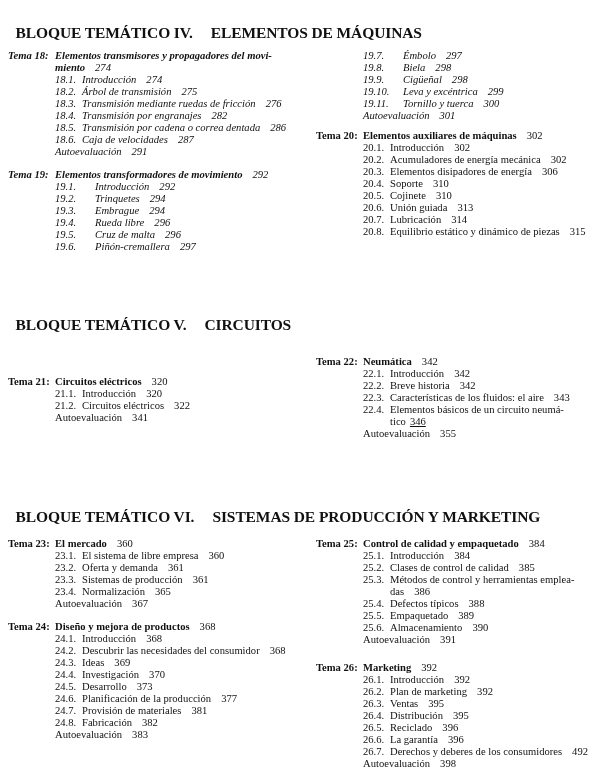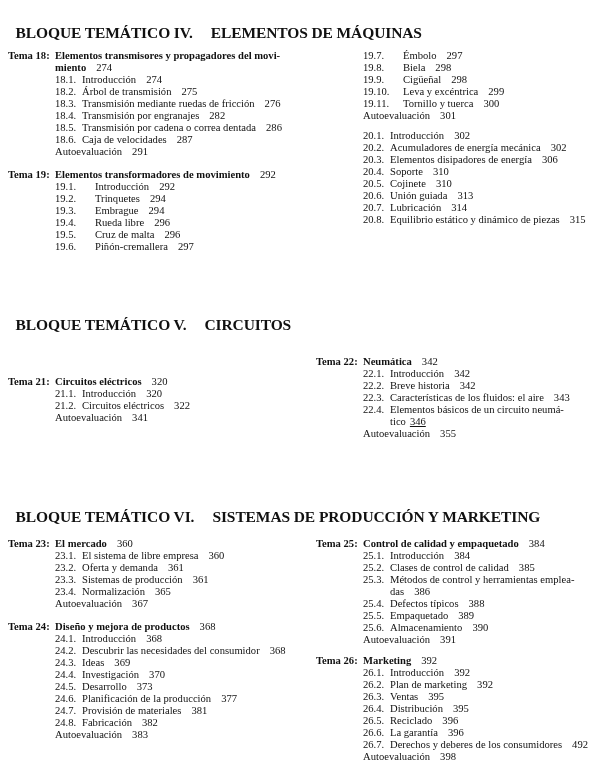--- a/index.html
+++ b/index.html
@@ -27,21 +27,21 @@
   .sub.wrap .num { text-indent: 0; }
   .auto { padding-left: 47px; }
 </style>
 </head>
 <body>
 
 <h2 class="block-title" style="top:6px;">
   <span>BLOQUE TEMÁTICO IV.</span><span class="sep"></span><span>ELEMENTOS DE MÁQUINAS</span>
 </h2>
 
-<div class="col" style="left:8px; top:50px; width:285px;">
+<div class="col" style="left:8px; top:50px; width:285px;font-style:italic;">
   <div class="tema">
     <div class="tema-head">
       <span class="tnum">Tema 18:</span>
       <span>Elementos transmisores y propagadores del movi-<br>miento</span><span class="page">274</span>
     </div>
     <div class="subs">
       <div class="sub"><span class="num">18.1.</span><span>Introducción</span><span class="page">274</span></div>
       <div class="sub"><span class="num">18.2.</span><span>Árbol de transmisión</span><span class="page">275</span></div>
       <div class="sub"><span class="num">18.3.</span><span>Transmisión mediante ruedas de fricción</span><span class="page">276</span></div>
       <div class="sub"><span class="num">18.4.</span><span>Transmisión por engranajes</span><span class="page">282</span></div>
@@ -61,32 +61,36 @@
       <div class="sub"><span class="num">19.2.</span><span>Trinquetes</span><span class="page">294</span></div>
       <div class="sub"><span class="num">19.3.</span><span>Embrague</span><span class="page">294</span></div>
       <div class="sub"><span class="num">19.4.</span><span>Rueda libre</span><span class="page">296</span></div>
       <div class="sub"><span class="num">19.5.</span><span>Cruz de malta</span><span class="page">296</span></div>
       <div class="sub"><span class="num">19.6.</span><span>Piñón-cremallera</span><span class="page">297</span></div>
     </div>
   </div>
 </div>
 
 <div class="col" style="left:316px; top:50px; width:284px;">
-  <div class="tema" style="">
+  <div class="tema" style="font-style:italic;">
     <div class="subs wide">
       <div class="sub"><span class="num">19.7.</span><span>Émbolo</span><span class="page">297</span></div>
       <div class="sub"><span class="num">19.8.</span><span>Biela</span><span class="page">298</span></div>
       <div class="sub"><span class="num">19.9.</span><span>Cigüeñal</span><span class="page">298</span></div>
       <div class="sub"><span class="num">19.10.</span><span>Leva y excéntrica</span><span class="page">299</span></div>
       <div class="sub"><span class="num">19.11.</span><span>Tornillo y tuerca</span><span class="page">300</span></div>
     </div>
     <div class="auto"><span>Autoevaluación</span><span class="page">301</span></div>
   </div>
 
   <div class="tema">
+    <div class="tema-head">
+      <span class="tnum">Tema 20:</span>
+      <span>Elementos auxiliares de máquinas</span><span class="page">302</span>
+    </div>
     <div class="subs">
       <div class="sub"><span class="num">20.1.</span><span>Introducción</span><span class="page">302</span></div>
       <div class="sub"><span class="num">20.2.</span><span>Acumuladores de energía mecánica</span><span class="page">302</span></div>
       <div class="sub"><span class="num">20.3.</span><span>Elementos disipadores de energía</span><span class="page">306</span></div>
       <div class="sub"><span class="num">20.4.</span><span>Soporte</span><span class="page">310</span></div>
       <div class="sub"><span class="num">20.5.</span><span>Cojinete</span><span class="page">310</span></div>
       <div class="sub"><span class="num">20.6.</span><span>Unión guiada</span><span class="page">313</span></div>
       <div class="sub"><span class="num">20.7.</span><span>Lubricación</span><span class="page">314</span></div>
       <div class="sub"><span class="num">20.8.</span><span>Equilibrio estático y dinámico de piezas</span><span class="page">315</span></div>
     </div>
@@ -159,21 +163,21 @@
       <div class="sub"><span class="num">24.5.</span><span>Desarrollo</span><span class="page">373</span></div>
       <div class="sub"><span class="num">24.6.</span><span>Planificación de la producción</span><span class="page">377</span></div>
       <div class="sub"><span class="num">24.7.</span><span>Provisión de materiales</span><span class="page">381</span></div>
       <div class="sub"><span class="num">24.8.</span><span>Fabricación</span><span class="page">382</span></div>
     </div>
     <div class="auto"><span>Autoevaluación</span><span class="page">383</span></div>
   </div>
 </div>
 
 <div class="col" style="left:316px; top:538px; width:278px;">
-  <div class="tema" style="margin-bottom:9px;">
+  <div class="tema" style="margin-bottom:16px;">
     <div class="tema-head">
       <span class="tnum">Tema 25:</span>
       <span>Control de calidad y empaquetado</span><span class="page">384</span>
     </div>
     <div class="subs">
       <div class="sub"><span class="num">25.1.</span><span>Introducción</span><span class="page">384</span></div>
       <div class="sub"><span class="num">25.2.</span><span>Clases de control de calidad</span><span class="page">385</span></div>
       <div class="sub wrap"><span class="num">25.3.</span><span>Métodos de control y herramientas emplea-<br>das</span><span class="page">386</span></div>
       <div class="sub"><span class="num">25.4.</span><span>Defectos típicos</span><span class="page">388</span></div>
       <div class="sub"><span class="num">25.5.</span><span>Empaquetado</span><span class="page">389</span></div>

